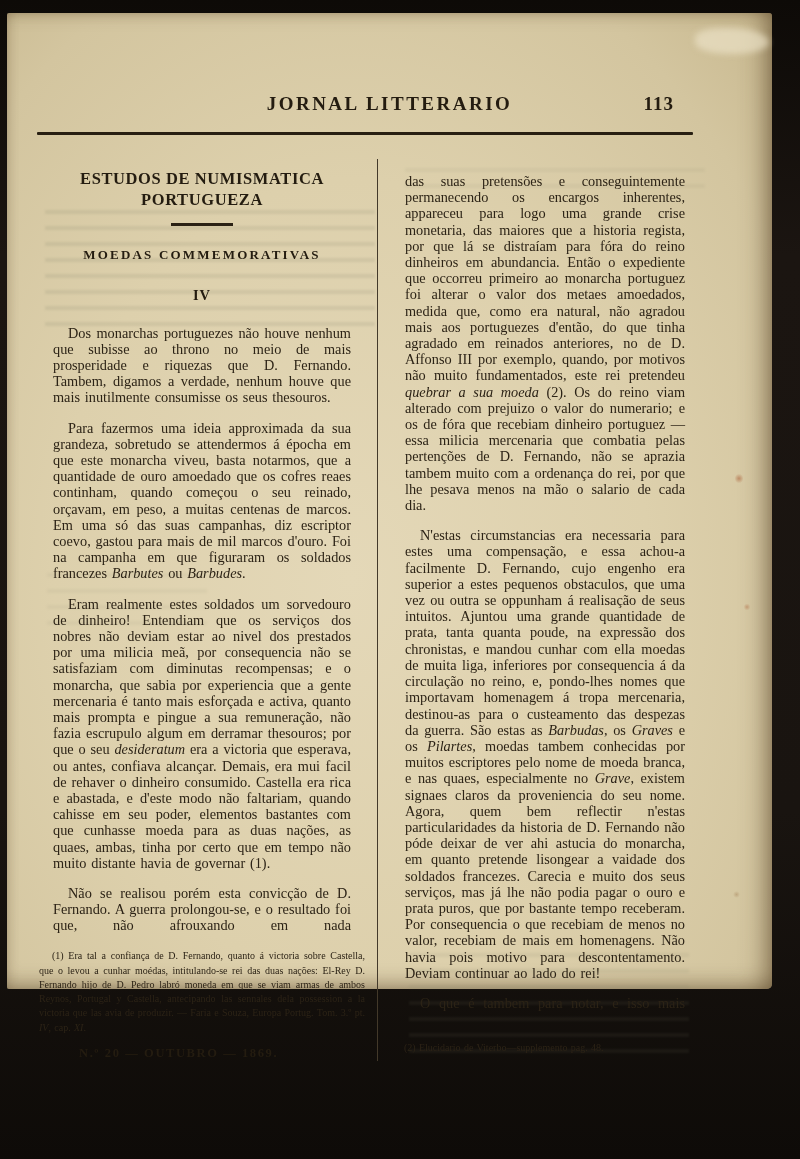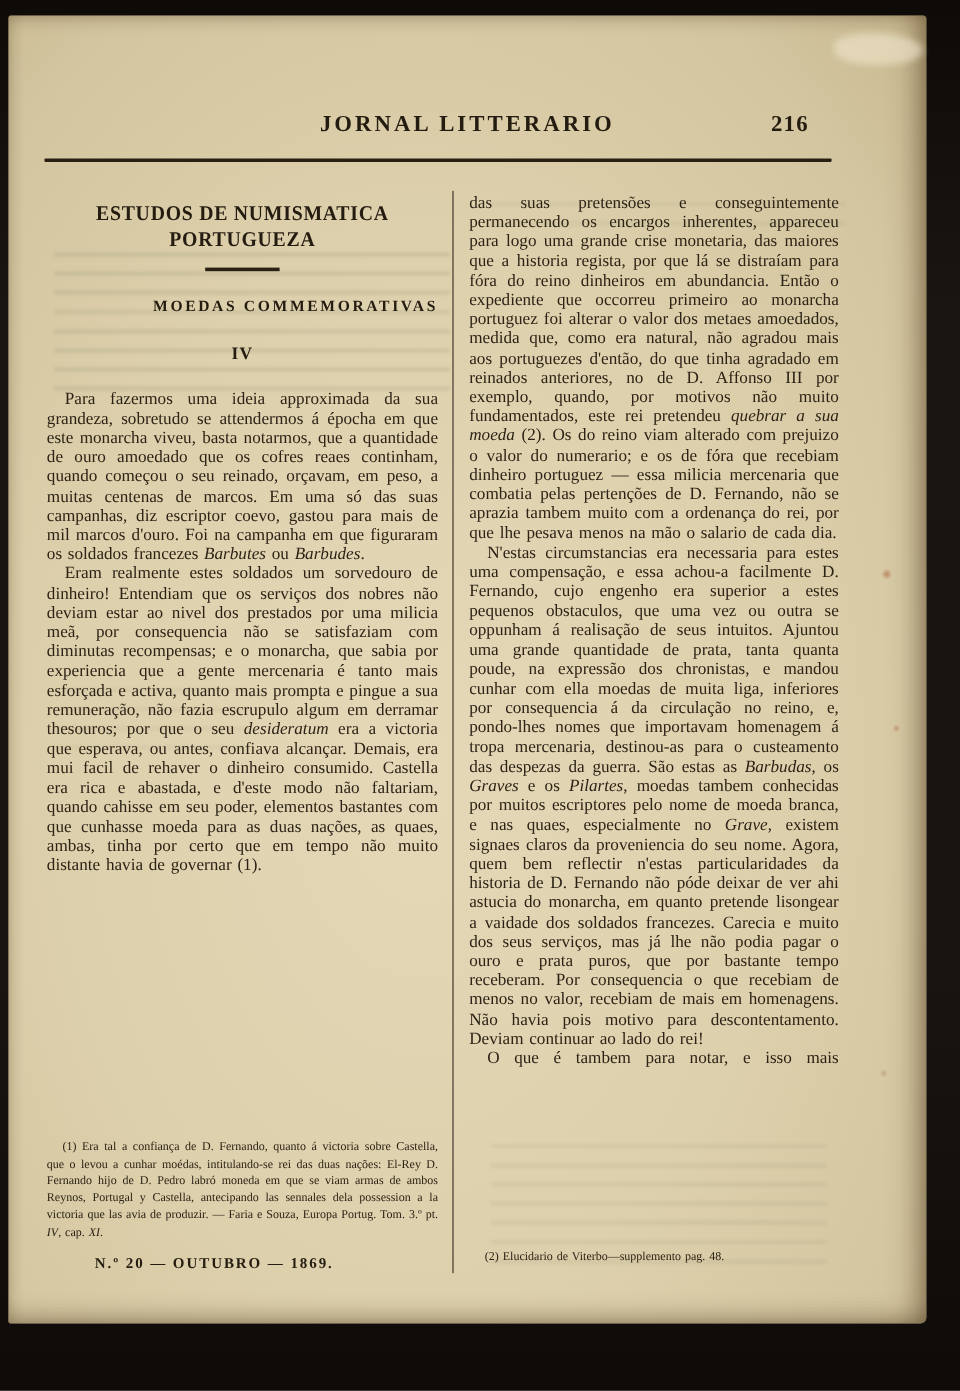--- a/index.html
+++ b/index.html
@@ -3,21 +3,21 @@
 <meta charset="utf-8">
 <style>
   html,body{margin:0;padding:0;}
   body{
     width:800px;height:1159px;position:relative;overflow:hidden;
     background:linear-gradient(180deg,#0d0a07 0%,#1b1511 22%,#191410 70%,#0e0b08 100%);
     font-family:"Liberation Serif","DejaVu Serif",serif;
     -webkit-font-smoothing:antialiased;
   }
   .paper{
-    position:absolute;left:7px;top:13px;width:765px;height:1090px;
+    position:absolute;left:7px;top:13px;width:765px;height:976px;
     background:radial-gradient(ellipse at 45% 58%,#e4d8b8 0%,#ddd0ac 50%,#d3c59f 82%,#c8b88f 100%);
     box-shadow:
       inset -16px 0 24px -10px rgba(74,52,26,.55),
       inset 0 -14px 20px -10px rgba(74,52,26,.38),
       inset 4px 4px 14px -7px rgba(74,52,26,.42);
     border-radius:2px 3px 5px 2px;
   }
   .journal-title{
     position:absolute;top:80px;left:0;right:0;text-align:center;
     font-weight:700;font-size:19px;letter-spacing:2.5px;color:#241c10;
@@ -34,25 +34,25 @@
     position:absolute;top:146px;left:32px;width:660px;height:902px;
     display:flex;color:#2c2316;
   }
   .col-left{width:338px;padding-right:12px;box-sizing:border-box;position:relative;}
   .col-right{flex:1;border-left:1.5px solid #43392a;padding-left:13px;box-sizing:border-box;position:relative;}
   .article-title{
     text-align:center;font-weight:700;font-size:16.5px;letter-spacing:.6px;
     margin:10px 0 0;color:#241c10;transform:scaleY(1.06);
   }
   .title-rule{width:62px;height:2.5px;background:#2a2114;margin:14px auto 0;}
-  .section-heading{text-align:right;font-weight:700;font-size:13px;letter-spacing:2.2px;margin-top:21px;color:#241c10;}
+  .section-heading{text-align:center;font-weight:700;font-size:13px;letter-spacing:2.2px;margin-top:21px;color:#241c10;}
   .chapter-numeral{text-align:center;font-weight:700;font-size:14.5px;letter-spacing:1px;margin-top:24px;color:#241c10;}
   .body-text{margin-top:21px;font-size:14.3px;line-height:16.2px;text-align:justify;word-spacing:1.2px;}
   .col-right .body-text{margin-top:2px;}
-  .body-text p{margin:0;text-indent:15px;}
+  .body-text p{margin:14px;text-indent:15px;}
   .body-text p.no-indent{text-indent:0;}
   .body-text p.runover{text-align-last:justify;}
   .footnote{font-size:10px;line-height:14.3px;text-align:justify;word-spacing:.8px;}
   .footnote p{margin:0;text-indent:13px;}
   .fn-left-block{position:absolute;left:0;right:12px;bottom:0;}
   .issue-line{margin-top:11px;font-size:12.5px;font-weight:700;letter-spacing:1.6px;padding-left:40px;color:#241c10;}
   .fn-right-block{position:absolute;left:13px;right:15px;bottom:6px;}
   .bleed{
     position:absolute;pointer-events:none;filter:blur(1.2px);
     background:repeating-linear-gradient(180deg,transparent 0 5px,#7d7f66 5px 9px,transparent 9px 16px);
@@ -77,33 +77,35 @@
   <div class="bleed" id="bleed-title"></div>
   <div class="bleed" id="bleed-mid"></div>
   <div class="bleed" id="bleed-right-top"></div>
   <div class="bleed" id="bleed-right-bottom"></div>
   <div class="stain" id="stain-chip"></div>
   <div class="stain" id="stain-1"></div>
   <div class="stain" id="stain-2"></div>
   <div class="stain" id="stain-3"></div>
 
   <div class="journal-title">JORNAL LITTERARIO</div>
-  <div class="page-number">216</div>
+  <div class="page-number">113</div>
   <div class="header-rule"></div>
 
   <div class="columns">
 
     <div class="col-left">
       <div class="article-title">ESTUDOS DE NUMISMATICA PORTUGUEZA</div>
       <div class="title-rule"></div>
       <div class="section-heading">MOEDAS COMMEMORATIVAS</div>
       <div class="chapter-numeral">IV</div>
       <div class="body-text">
+        <p>Dos monarchas portuguezes não houve nenhum que subisse ao throno no meio de mais prosperidade e riquezas que D. Fernando. Tambem, digamos a verdade, nenhum houve que mais inutilmente consumisse os seus thesouros.</p>
         <p>Para fazermos uma ideia approximada da sua grandeza, sobretudo se attendermos á épocha em que este monarcha viveu, basta notarmos, que a quantidade de ouro amoedado que os cofres reaes continham, quando começou o seu reinado, orçavam, em peso, a muitas centenas de marcos. Em uma só das suas campanhas, diz escriptor coevo, gastou para mais de mil marcos d'ouro. Foi na campanha em que figuraram os soldados francezes <i>Barbutes</i> ou <i>Barbudes</i>.</p>
         <p>Eram realmente estes soldados um sorvedouro de dinheiro! Entendiam que os serviços dos nobres não deviam estar ao nivel dos prestados por uma milicia meã, por consequencia não se satisfaziam com diminutas recompensas; e o monarcha, que sabia por experiencia que a gente mercenaria é tanto mais esforçada e activa, quanto mais prompta e pingue a sua remuneração, não fazia escrupulo algum em derramar thesouros; por que o seu <i>desideratum</i> era a victoria que esperava, ou antes, confiava alcançar. Demais, era mui facil de rehaver o dinheiro consumido. Castella era rica e abastada, e d'este modo não faltariam, quando cahisse em seu poder, elementos bastantes com que cunhasse moeda para as duas nações, as quaes, ambas, tinha por certo que em tempo não muito distante havia de governar (1).</p>
+        <p class="runover">Não se realisou porém esta convicção de D. Fernando. A guerra prolongou-se, e o resultado foi que, não afrouxando em nada</p>
       </div>
       <div class="fn-left-block">
         <div class="footnote">
           <p>(1) Era tal a confiança de D. Fernando, quanto á victoria sobre Castella, que o levou a cunhar moédas, intitulando-se rei das duas nações: El-Rey D. Fernando hijo de D. Pedro labró moneda em que se viam armas de ambos Reynos, Portugal y Castella, antecipando las sennales dela possession a la victoria que las avia de produzir. — Faria e Souza, Europa Portug. Tom. 3.º pt. <i>IV</i>, cap. <i>XI</i>.</p>
         </div>
         <div class="issue-line">N.º 20 — OUTUBRO — 1869.</div>
       </div>
     </div>
 
     <div class="col-right">

